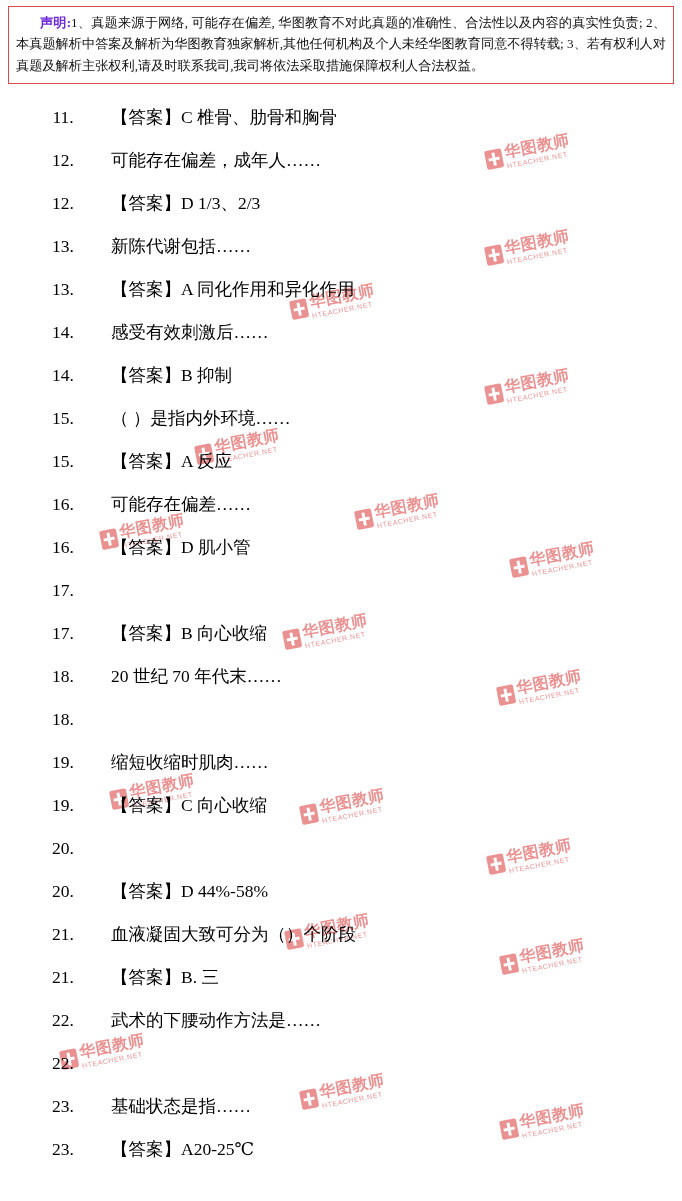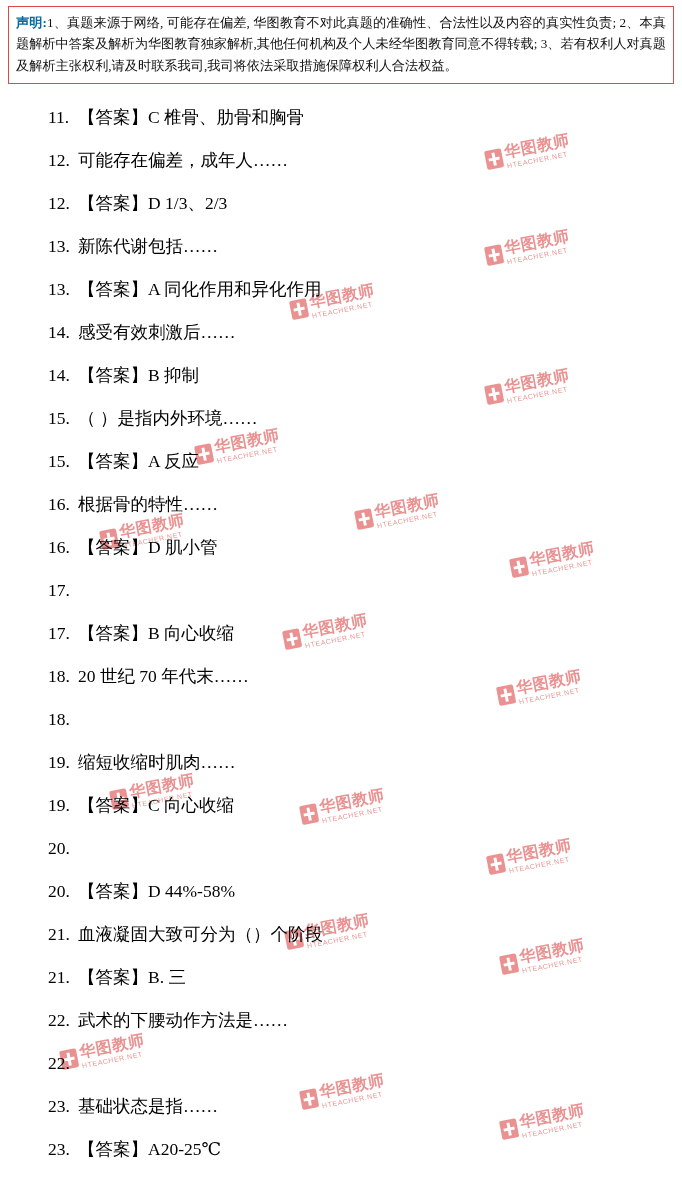--- a/index.html
+++ b/index.html
@@ -24,22 +24,23 @@
     box-sizing: border-box;
   }
   .notice-text {
     font-size: 13.2px;
     line-height: 1.62;
     text-align: justify;
     color: #111;
     font-family: "Liberation Serif", "DejaVu Serif", serif;
   }
   .notice-label {
-    color: #0369a1;
+    color: #6d28d9;
     font-weight: bold;
+    margin-left: 24px;
   }
 
   
   .content {
     margin: 12px 0 0 0;
     padding: 0 0 0 0;
     position: relative;
     z-index: 2;
   }
   .line {
@@ -48,23 +49,25 @@
     padding: 0 0 0 48px;
     height: 43px;
     font-size: 17.5px;
     line-height: 43px;
     white-space: nowrap;
   }
   .num {
     display: inline-block;
     min-width: 30px;
     font-family: "Liberation Serif", "DejaVu Serif", serif;
+    text-align: center;
   }
   .txt {
     font-family: "Liberation Serif", "DejaVu Serif", serif;
+    margin-left: 33px;
   }
 
   
   .wm-layer {
     position: absolute;
     top: 0;
     left: 0;
     width: 682px;
     height: 1201px;
     pointer-events: none;
@@ -292,21 +295,21 @@
     <div class="line">
       <span class="num">15.</span>
       <span class="txt">（    ）是指内外环境……</span>
     </div>
     <div class="line">
       <span class="num">15.</span>
       <span class="txt">【答案】A 反应</span>
     </div>
     <div class="line">
       <span class="num">16.</span>
-      <span class="txt">根据骨的特性……</span>
+      <span class="txt">可能存在偏差……</span>
     </div>
     <div class="line">
       <span class="num">16.</span>
       <span class="txt">【答案】D 肌小管</span>
     </div>
     <div class="line">
       <span class="num">17.</span>
     </div>
     <div class="line">
       <span class="num">17.</span>

